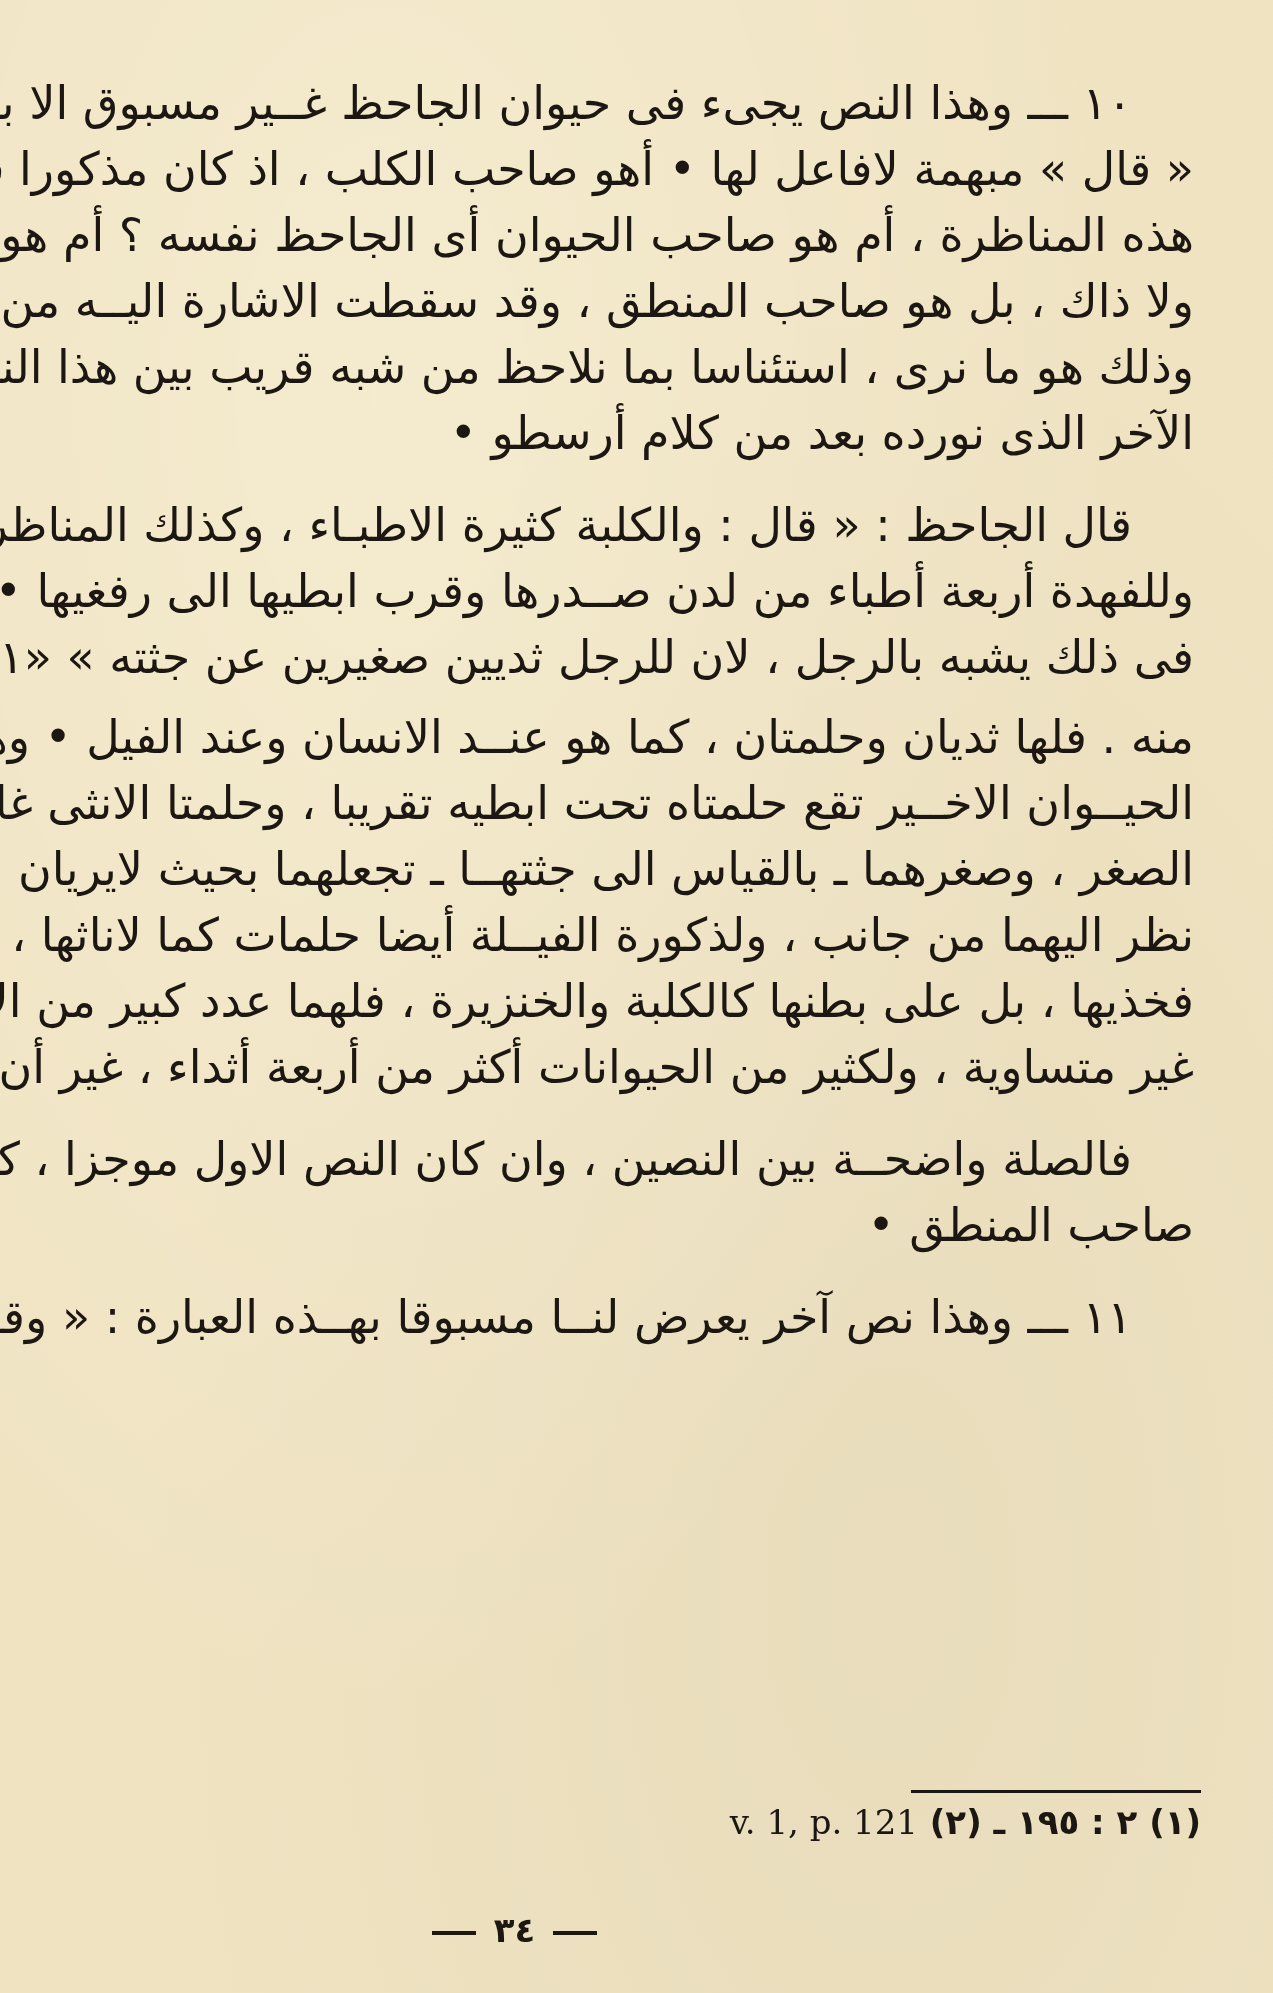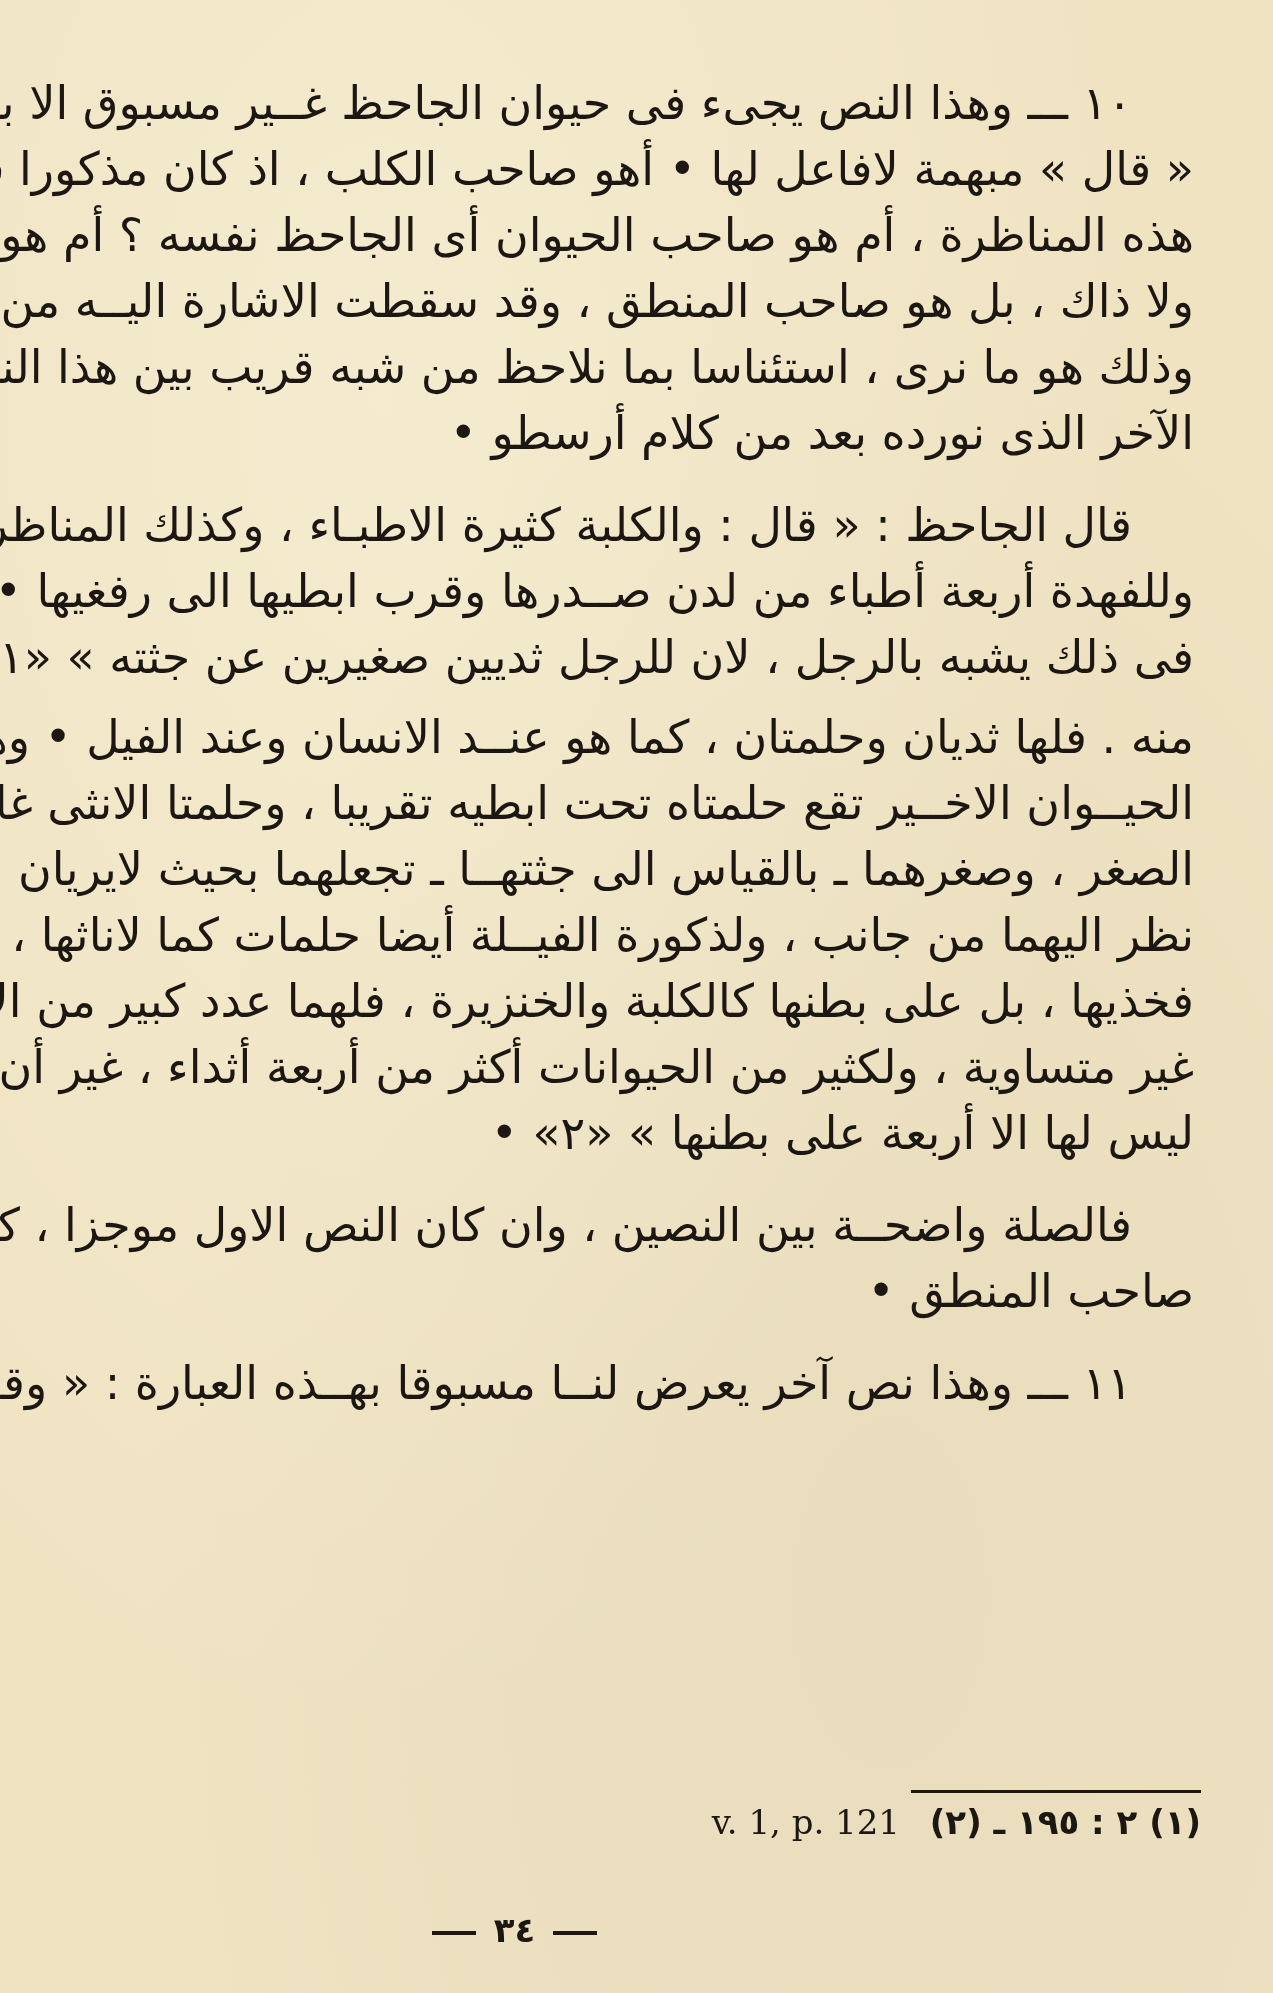--- a/index.html
+++ b/index.html
@@ -67,21 +67,20 @@
       white-space: nowrap;
     }
     .footnotes .fn {
       display: inline-block;
     }
     .footnotes .fn-latin {
       font-family: "DejaVu Serif", serif;
       font-weight: normal;
       direction: ltr;
       unicode-bidi: isolate;
-      margin-right: 18px;
     }
     .page-number {
       position: absolute;
       top: 1910px;
       left: 0;
       width: 1029px;
       text-align: center;
       font-size: 34px;
       font-weight: bold;
       direction: rtl;
@@ -115,21 +114,20 @@
     <span class="line last">فى ذلك يشبه بالرجل ، لان للرجل ثديين صغيرين عن جثته » «١» •</span>
   </div>
 
   <div class="para gap-2">
     <span class="line">منه . فلها ثديان وحلمتان ، كما هو عنــد الانسان وعند الفيل • وهــذا</span>
     <span class="line">الحيــوان الاخــير تقع حلمتاه تحت ابطيه تقريبا ، وحلمتا الانثى غاية فى</span>
     <span class="line">الصغر ، وصغرهما ـ بالقياس الى جثتهــا ـ تجعلهما بحيث لايريان اذا</span>
     <span class="line">نظر اليهما من جانب ، ولذكورة الفيــلة أيضا حلمات كما لاناثها ، وليست</span>
     <span class="line">فخذيها ، بل على بطنها كالكلبة والخنزيرة ، فلهما عدد كبير من الاثداء ،</span>
     <span class="line">غير متساوية ، ولكثير من الحيوانات أكثر من أربعة أثداء ، غير أن الفهــدة</span>
-    <span class="line last">ليس لها الا أربعة على بطنها » «٢» •</span>
   </div>
 
   <div class="para gap-1">
     <span class="line indent">فالصلة واضحــة بين النصين ، وان كان النص الاول موجزا ، كأنه</span>
     <span class="line last">صاحب المنطق •</span>
   </div>
 
   <div class="para gap-1">
     <span class="line indent">١١ ـــ وهذا نص آخر يعرض لنــا مسبوقا بهــذه العبارة : « وقال</span>
   </div>

